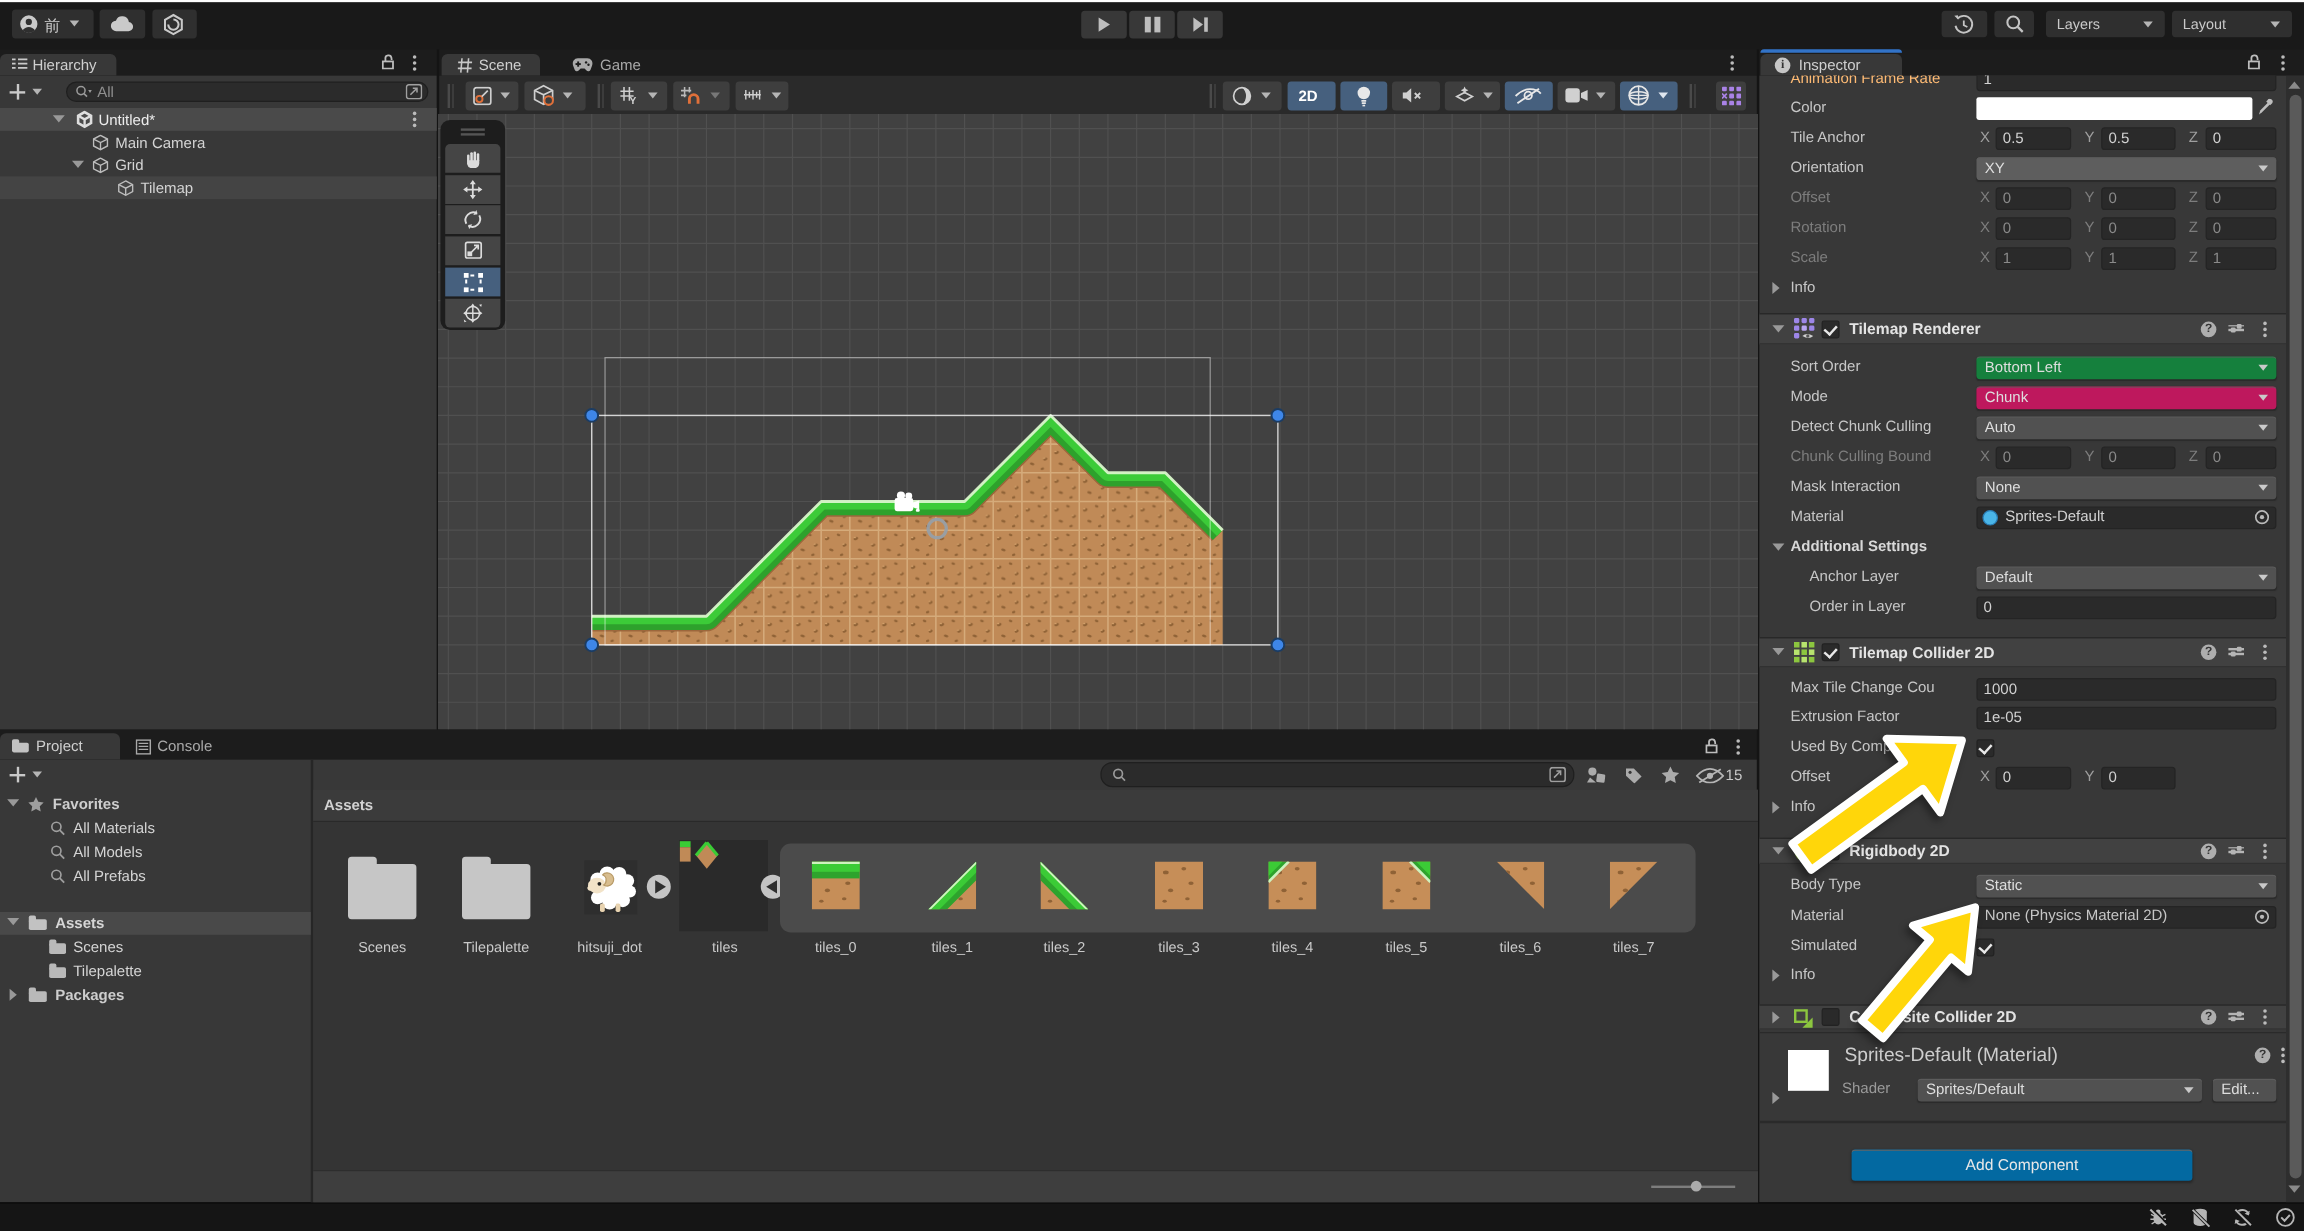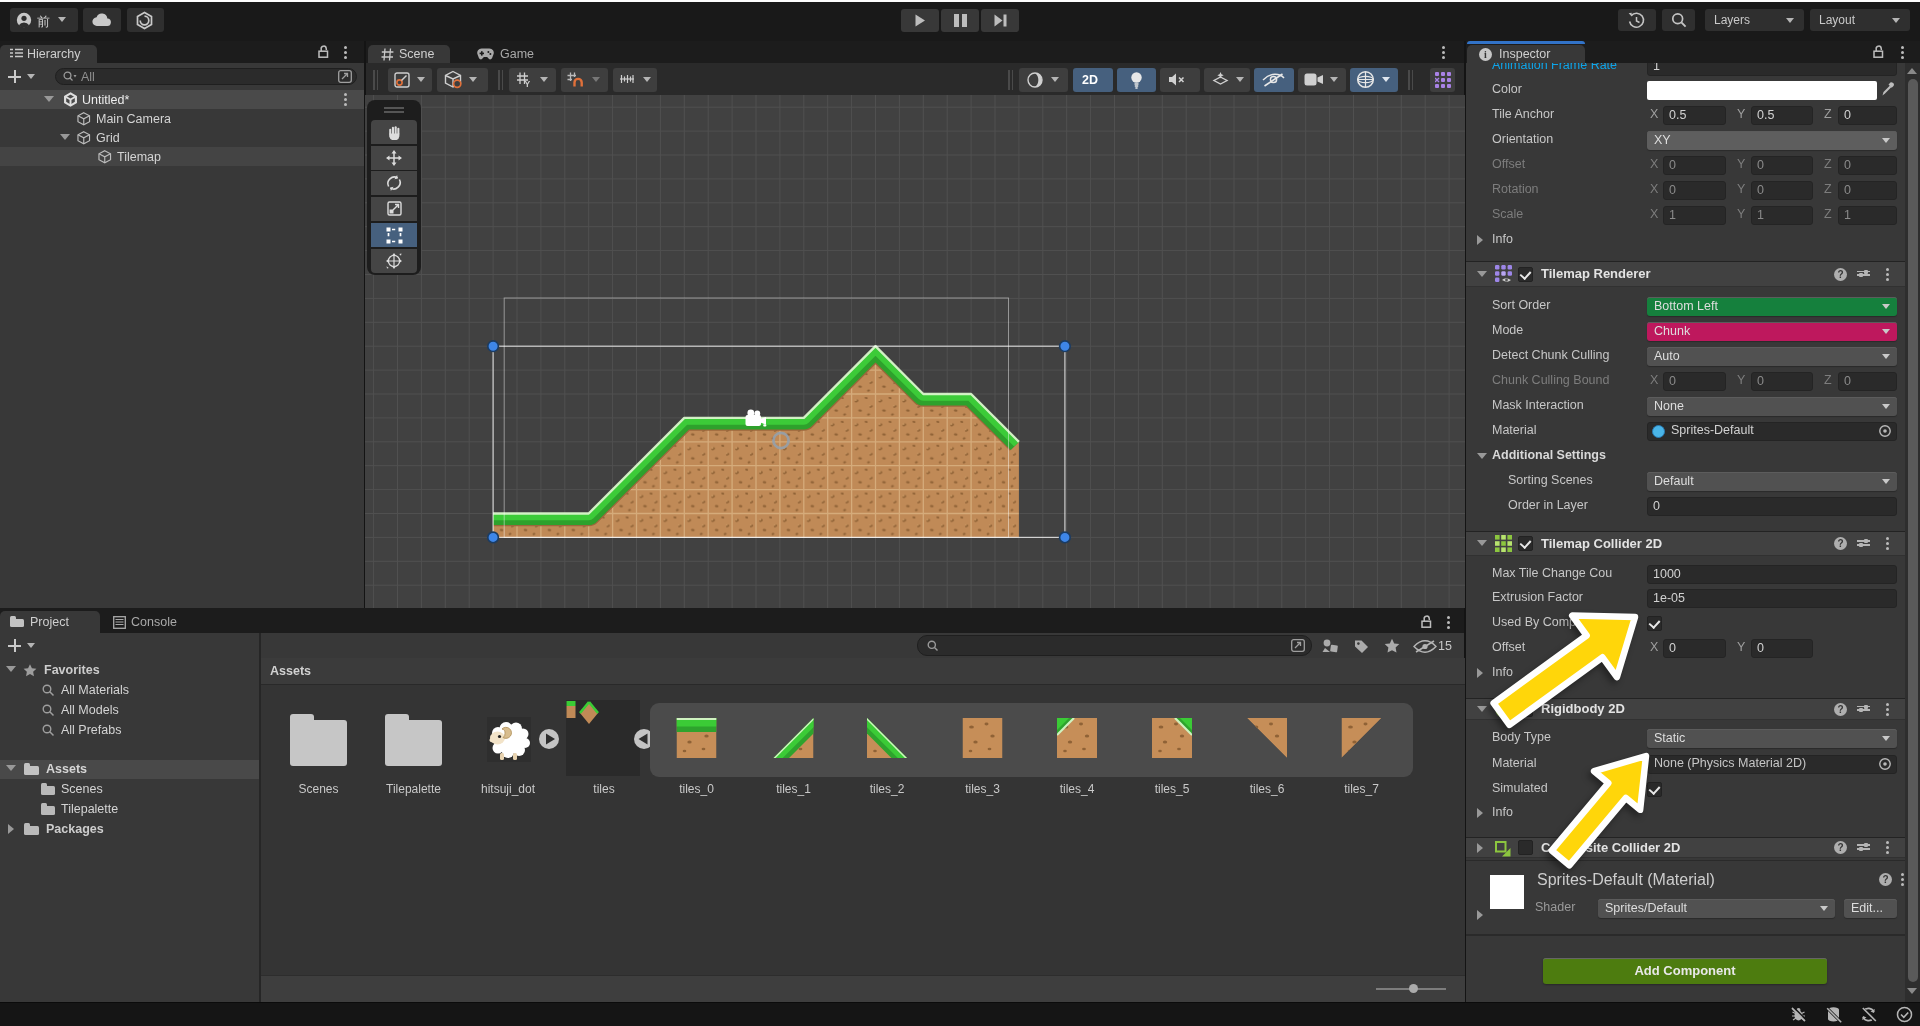--- a/index.html
+++ b/index.html
@@ -644,21 +644,21 @@
 <svg class="abs" style="left:1873px;top:45px" width="12" height="13" viewBox="0 0 12 13">
 <rect x="1" y="6.2" width="8.5" height="6" fill="none" stroke="#bdbdbd" stroke-width="1.5"></rect>
 <path d="M3.2 6 V4 a2.5 2.5 0 0 1 5 -0.7 L8.4 5" fill="none" stroke="#bdbdbd" stroke-width="1.5"></path>
     </svg>
 <div class="kebab" style="left:1901px;top:46px;">
       <i></i>
       <i></i>
       <i></i>
     </div>
 <div class="abs" style="left:1466px;top:63px;width:454px;height:939px;overflow:hidden;">
-<div class="lab" style="left:26px;top:-5px;color:#0ea5e9;">Animation Frame Rate</div>
+<div class="lab" style="left:26px;top:-5px;color:#fdba74;">Animation Frame Rate</div>
 <div class="fld" style="left:181px;top:-6.5px;width:250px;height:19px;line-height:17px;color:#d2d2d2;">1</div>
 <div class="lab" style="left:26px;top:19px;color:#c7c7c7;">Color</div>
 <div class="abs" style="left:181px;top:17.5px;width:230px;height:19px;background:#fff;border-radius:2px;"></div>
 <svg class="abs" style="left:415px;top:19px" width="14" height="15" viewBox="0 0 14 15">
 <path d="M1.5 13.5 L2.5 10 L9 3.5 L10.5 5 L4 11.5 Z" fill="#bdbdbd"></path>
 <path d="M8.5 1.5 a1.8 1.8 0 0 1 4 2.5 l-1.8 1.8 -3.2 -3.2 Z" fill="#bdbdbd"></path>
       </svg>
 <div class="lab" style="left:26px;top:44px;color:#c7c7c7;">Tile Anchor</div>
 <div class="xyz" style="left:184px;top:44px;color:#9f9f9f;">X</div>
 <div class="fld" style="left:197px;top:42.5px;width:63px;height:19px;line-height:17px;color:#d2d2d2;">0.5</div>
@@ -736,21 +736,21 @@
 <div class="lab" style="left:26px;top:360px;color:#c7c7c7;">Material</div>
 <div class="fld" style="left:181px;top:358.5px;width:250px;height:19px;"></div>
 <div class="abs" style="left:186px;top:361.5px;width:13px;height:13px;border-radius:50%;background:#4ab5e8;border:1.5px solid #2a7cb4;"></div>
 <div class="abs" style="left:205px;top:360px;color:#d2d2d2;font-size:12.5px;">Sprites-Default</div>
 <svg class="abs" style="left:412px;top:361px" width="14" height="14" viewBox="0 0 14 14">
 <circle cx="7" cy="7" r="5.2" fill="none" stroke="#b9b9b9" stroke-width="1.4"></circle>
         <circle cx="7" cy="7" r="1.8" fill="#b9b9b9"></circle>
       </svg>
 <div class="fold open" style="left:11px;top:390px;"></div>
 <div class="lab" style="left:26px;top:385px;font-weight:bold;color:#d8d8d8;">Additional Settings</div>
-<div class="lab" style="left:42px;top:410px;color:#c7c7c7;">Sorting Scenes</div>
+<div class="lab" style="left:42px;top:410px;color:#c7c7c7;">Anchor Layer</div>
 <div class="dd" style="left:181px;top:408.5px;width:250px;height:19px;line-height:19px;background:#515151;">Default<span class="ddc"></span></div>
 <div class="lab" style="left:42px;top:435px;color:#c7c7c7;">Order in Layer</div>
 <div class="fld" style="left:181px;top:433.5px;width:250px;height:19px;line-height:17px;color:#d2d2d2;">0</div>
 <div class="abs" style="left:0;top:468px;width:454px;height:25px;background:#414141;border-top:1px solid #232323;border-bottom:1px solid #313131;"></div>
 <div class="fold open" style="left:11px;top:477.0px;"></div>
 <svg class="abs" style="left:28px;top:471px" width="19" height="19" viewBox="0 0 19 19">
 <g fill="#8cc63f">
           <rect x="1" y="1" width="4.6" height="4.6"></rect>
           <rect x="7.2" y="1" width="4.6" height="4.6" fill="#b7e36e"></rect>
           <rect x="13.4" y="1" width="4.6" height="4.6"></rect>
@@ -843,21 +843,21 @@
 <div class="kebab" style="left:435px;top:809.5px;">
         <i></i>
         <i></i>
         <i></i>
       </div>
 <div class="lab" style="left:69px;top:837px;color:#9a9a9a;">Shader</div>
 <div class="dd" style="left:132px;top:835.5px;width:237px;height:19px;line-height:19px;background:#515151;">Sprites/Default<span class="ddc"></span></div>
 <div class="dd" style="left:378px;top:835.5px;width:53px;height:19px;line-height:19px;">Edit...</div>
 <div class="fold closed" style="left:11px;top:847px;"></div>
 <div class="abs" style="left:0;top:871px;width:454px;height:1.5px;background:#2a2a2a;"></div>
-<div class="abs" style="left:77px;top:895px;width:284px;height:26px;background:#4d7c0f;border-radius:3px;box-shadow:inset 0 1px 0 #656565, 0 1px 2px rgba(0,0,0,.3);color:#e8e8e8;font-size:13px;text-align:center;line-height:26px;font-weight:bold;">Add Component</div>
+<div class="abs" style="left:77px;top:895px;width:284px;height:26px;background:#0369a1;border-radius:3px;box-shadow:inset 0 1px 0 #656565, 0 1px 2px rgba(0,0,0,.3);color:#e8e8e8;font-size:13px;text-align:center;line-height:26px;">Add Component</div>
 <div class="abs" style="left:439px;top:0;width:15px;height:939px;background:#2e2e2e;"></div>
 <div class="abs" style="left:441.5px;top:16px;width:10px;height:903px;background:#5a5a5a;border-radius:5px;"></div>
 <div class="fold open" style="left:441px;top:5px;transform:rotate(180deg);border-top-color:#8a8a8a;"></div>
 <div class="fold open" style="left:441px;top:925px;border-top-color:#8a8a8a;"></div>
 </div>
 <svg class="abs" style="left:1790px;top:1006px" width="17" height="17" viewBox="0 0 17 17">
 <ellipse cx="8.5" cy="9.5" rx="4" ry="5" fill="#b5b5b5"></ellipse>
       <circle cx="8.5" cy="4" r="2" fill="#b5b5b5"></circle>
 <path d="M2.5 6 l3 1.5 M14.5 6 l-3 1.5 M2 10 h3 M15 10 h-3 M3 14 l3 -2 M14 14 l-3 -2" stroke="#b5b5b5" stroke-width="1.2"></path>
 <path d="M2 2 L15 15" stroke="#b5b5b5" stroke-width="1.8"></path>

